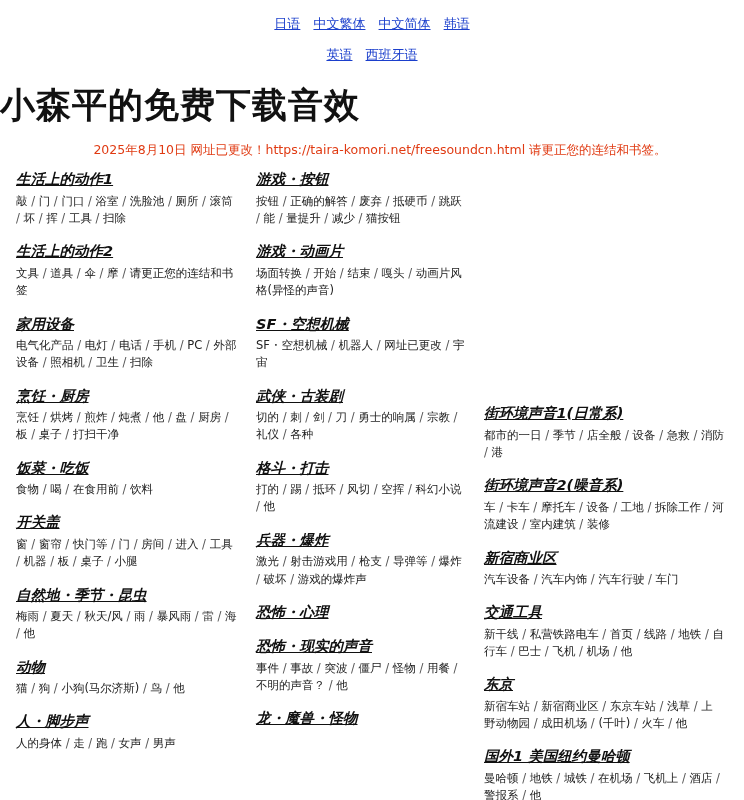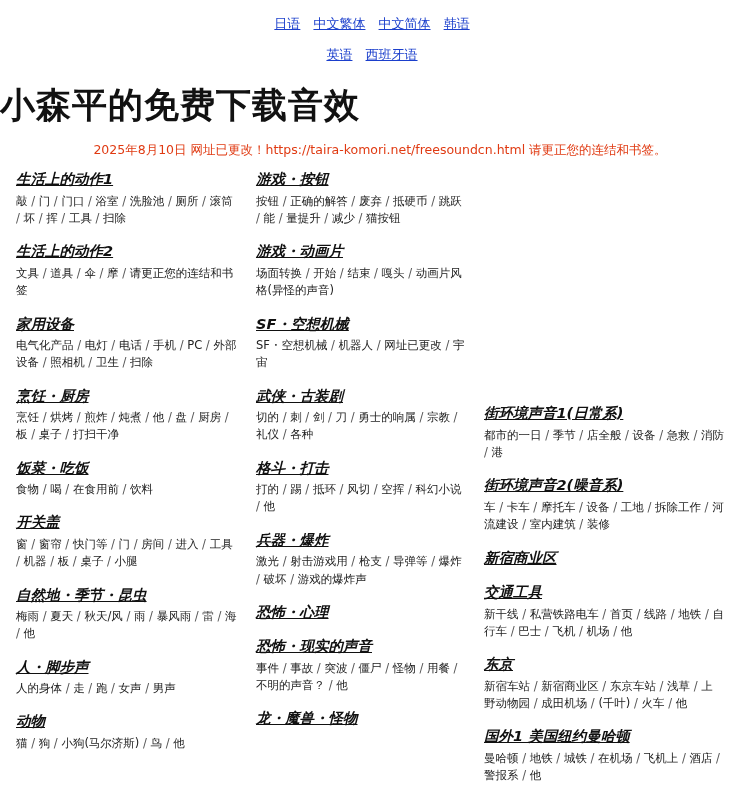--- a/index.html
+++ b/index.html
@@ -105,37 +105,37 @@
 
   <div class="columns">
     <div class="col col1">
         <div class="cat"><a class="cat-head">生活上的动作1</a><div class="cat-items"><span class="it">敲</span><span class="sep"> / </span><span class="it">门</span><span class="sep"> / </span><span class="it">门口</span><span class="sep"> / </span><span class="it">浴室</span><span class="sep"> / </span><span class="it">洗脸池</span><span class="sep"> / </span><span class="it">厕所</span><span class="sep"> / </span><span class="it">滚筒</span><span class="sep"> / </span><span class="it">坏</span><span class="sep"> / </span><span class="it">挥</span><span class="sep"> / </span><span class="it">工具</span><span class="sep"> / </span><span class="it">扫除</span></div></div>
         <div class="cat"><a class="cat-head">生活上的动作2</a><div class="cat-items"><span class="it">文具</span><span class="sep"> / </span><span class="it">道具</span><span class="sep"> / </span><span class="it">伞</span><span class="sep"> / </span><span class="it">摩</span><span class="sep"> / </span><span class="it">请更正您的连结和书签</span></div></div>
         <div class="cat"><a class="cat-head">家用设备</a><div class="cat-items"><span class="it">电气化产品</span><span class="sep"> / </span><span class="it">电灯</span><span class="sep"> / </span><span class="it">电话</span><span class="sep"> / </span><span class="it">手机</span><span class="sep"> / </span><span class="it">PC</span><span class="sep"> / </span><span class="it">外部设备</span><span class="sep"> / </span><span class="it">照相机</span><span class="sep"> / </span><span class="it">卫生</span><span class="sep"> / </span><span class="it">扫除</span></div></div>
         <div class="cat"><a class="cat-head">烹饪・厨房</a><div class="cat-items"><span class="it">烹饪</span><span class="sep"> / </span><span class="it">烘烤</span><span class="sep"> / </span><span class="it">煎炸</span><span class="sep"> / </span><span class="it">炖煮</span><span class="sep"> / </span><span class="it">他</span><span class="sep"> / </span><span class="it">盘</span><span class="sep"> / </span><span class="it">厨房</span><span class="sep"> / </span><span class="it">板</span><span class="sep"> / </span><span class="it">桌子</span><span class="sep"> / </span><span class="it">打扫干净</span></div></div>
         <div class="cat"><a class="cat-head">饭菜・吃饭</a><div class="cat-items"><span class="it">食物</span><span class="sep"> / </span><span class="it">喝</span><span class="sep"> / </span><span class="it">在食用前</span><span class="sep"> / </span><span class="it">饮料</span></div></div>
         <div class="cat"><a class="cat-head">开关盖</a><div class="cat-items"><span class="it">窗</span><span class="sep"> / </span><span class="it">窗帘</span><span class="sep"> / </span><span class="it">快门等</span><span class="sep"> / </span><span class="it">门</span><span class="sep"> / </span><span class="it">房间</span><span class="sep"> / </span><span class="it">进入</span><span class="sep"> / </span><span class="it">工具</span><span class="sep"> / </span><span class="it">机器</span><span class="sep"> / </span><span class="it">板</span><span class="sep"> / </span><span class="it">桌子</span><span class="sep"> / </span><span class="it">小腿</span></div></div>
         <div class="cat"><a class="cat-head">自然地・季节・昆虫</a><div class="cat-items"><span class="it">梅雨</span><span class="sep"> / </span><span class="it">夏天</span><span class="sep"> / </span><span class="it">秋天/风</span><span class="sep"> / </span><span class="it">雨</span><span class="sep"> / </span><span class="it">暴风雨</span><span class="sep"> / </span><span class="it">雷</span><span class="sep"> / </span><span class="it">海</span><span class="sep"> / </span><span class="it">他</span></div></div>
+        <div class="cat"><a class="cat-head">动物</a><div class="cat-items"><span class="it">猫</span><span class="sep"> / </span><span class="it">狗</span><span class="sep"> / </span><span class="it">小狗(马尔济斯)</span><span class="sep"> / </span><span class="it">鸟</span><span class="sep"> / </span><span class="it">他</span></div></div>
         <div class="cat"><a class="cat-head">人・脚步声</a><div class="cat-items"><span class="it">人的身体</span><span class="sep"> / </span><span class="it">走</span><span class="sep"> / </span><span class="it">跑</span><span class="sep"> / </span><span class="it">女声</span><span class="sep"> / </span><span class="it">男声</span></div></div>
-        <div class="cat"><a class="cat-head">动物</a><div class="cat-items"><span class="it">猫</span><span class="sep"> / </span><span class="it">狗</span><span class="sep"> / </span><span class="it">小狗(马尔济斯)</span><span class="sep"> / </span><span class="it">鸟</span><span class="sep"> / </span><span class="it">他</span></div></div>
       </div>
     <div class="col col2">
         <div class="cat"><a class="cat-head">游戏・按钮</a><div class="cat-items"><span class="it">按钮</span><span class="sep"> / </span><span class="it">正确的解答</span><span class="sep"> / </span><span class="it">废弃</span><span class="sep"> / </span><span class="it">抵硬币</span><span class="sep"> / </span><span class="it">跳跃</span><span class="sep"> / </span><span class="it">能</span><span class="sep"> / </span><span class="it">量提升</span><span class="sep"> / </span><span class="it">减少</span><span class="sep"> / </span><span class="it">猫按钮</span></div></div>
         <div class="cat"><a class="cat-head">游戏・动画片</a><div class="cat-items"><span class="it">场面转换</span><span class="sep"> / </span><span class="it">开始</span><span class="sep"> / </span><span class="it">结束</span><span class="sep"> / </span><span class="it">嘎头</span><span class="sep"> / </span><span class="it">动画片风格(异怪的声音)</span></div></div>
         <div class="cat"><a class="cat-head">SF・空想机械</a><div class="cat-items"><span class="it">SF・空想机械</span><span class="sep"> / </span><span class="it">机器人</span><span class="sep"> / </span><span class="it">网址已更改</span><span class="sep"> / </span><span class="it">宇宙</span></div></div>
         <div class="cat"><a class="cat-head">武侠・古装剧</a><div class="cat-items"><span class="it">切的</span><span class="sep"> / </span><span class="it">刺</span><span class="sep"> / </span><span class="it">剑</span><span class="sep"> / </span><span class="it">刀</span><span class="sep"> / </span><span class="it">勇士的响属</span><span class="sep"> / </span><span class="it">宗教</span><span class="sep"> / </span><span class="it">礼仪</span><span class="sep"> / </span><span class="it">各种</span></div></div>
         <div class="cat"><a class="cat-head">格斗・打击</a><div class="cat-items"><span class="it">打的</span><span class="sep"> / </span><span class="it">踢</span><span class="sep"> / </span><span class="it">抵环</span><span class="sep"> / </span><span class="it">风切</span><span class="sep"> / </span><span class="it">空挥</span><span class="sep"> / </span><span class="it">科幻小说</span><span class="sep"> / </span><span class="it">他</span></div></div>
         <div class="cat"><a class="cat-head">兵器・爆炸</a><div class="cat-items"><span class="it">激光</span><span class="sep"> / </span><span class="it">射击游戏用</span><span class="sep"> / </span><span class="it">枪支</span><span class="sep"> / </span><span class="it">导弹等</span><span class="sep"> / </span><span class="it">爆炸</span><span class="sep"> / </span><span class="it">破坏</span><span class="sep"> / </span><span class="it">游戏的爆炸声</span></div></div>
         <div class="cat"><a class="cat-head">恐怖・心理</a></div>
         <div class="cat"><a class="cat-head">恐怖・现实的声音</a><div class="cat-items"><span class="it">事件</span><span class="sep"> / </span><span class="it">事故</span><span class="sep"> / </span><span class="it">突波</span><span class="sep"> / </span><span class="it">僵尸</span><span class="sep"> / </span><span class="it">怪物</span><span class="sep"> / </span><span class="it">用餐</span><span class="sep"> / </span><span class="it">不明的声音？</span><span class="sep"> / </span><span class="it">他</span></div></div>
         <div class="cat"><a class="cat-head">龙・魔兽・怪物</a></div>
       </div>
     <div class="col col3">
         <div class="cat"><a class="cat-head">街环境声音1(日常系)</a><div class="cat-items"><span class="it">都市的一日</span><span class="sep"> / </span><span class="it">季节</span><span class="sep"> / </span><span class="it">店全般</span><span class="sep"> / </span><span class="it">设备</span><span class="sep"> / </span><span class="it">急救</span><span class="sep"> / </span><span class="it">消防</span><span class="sep"> / </span><span class="it">港</span></div></div>
         <div class="cat"><a class="cat-head">街环境声音2(噪音系)</a><div class="cat-items"><span class="it">车</span><span class="sep"> / </span><span class="it">卡车</span><span class="sep"> / </span><span class="it">摩托车</span><span class="sep"> / </span><span class="it">设备</span><span class="sep"> / </span><span class="it">工地</span><span class="sep"> / </span><span class="it">拆除工作</span><span class="sep"> / </span><span class="it">河流建设</span><span class="sep"> / </span><span class="it">室内建筑</span><span class="sep"> / </span><span class="it">装修</span></div></div>
-        <div class="cat"><a class="cat-head">新宿商业区</a></div>
+        <div class="cat"><a class="cat-head">新宿商业区</a><div class="cat-items"><span class="it">汽车设备</span><span class="sep"> / </span><span class="it">汽车内饰</span><span class="sep"> / </span><span class="it">汽车行驶</span><span class="sep"> / </span><span class="it">车门</span></div></div>
         <div class="cat"><a class="cat-head">交通工具</a><div class="cat-items"><span class="it">新干线</span><span class="sep"> / </span><span class="it">私营铁路电车</span><span class="sep"> / </span><span class="it">首页</span><span class="sep"> / </span><span class="it">线路</span><span class="sep"> / </span><span class="it">地铁</span><span class="sep"> / </span><span class="it">自行车</span><span class="sep"> / </span><span class="it">巴士</span><span class="sep"> / </span><span class="it">飞机</span><span class="sep"> / </span><span class="it">机场</span><span class="sep"> / </span><span class="it">他</span></div></div>
         <div class="cat"><a class="cat-head">东京</a><div class="cat-items"><span class="it">新宿车站</span><span class="sep"> / </span><span class="it">新宿商业区</span><span class="sep"> / </span><span class="it">东京车站</span><span class="sep"> / </span><span class="it">浅草</span><span class="sep"> / </span><span class="it">上野动物园</span><span class="sep"> / </span><span class="it">成田机场</span><span class="sep"> / </span><span class="it">(千叶)</span><span class="sep"> / </span><span class="it">火车</span><span class="sep"> / </span><span class="it">他</span></div></div>
         <div class="cat"><a class="cat-head">国外1 美国纽约曼哈顿</a><div class="cat-items"><span class="it">曼哈顿</span><span class="sep"> / </span><span class="it">地铁</span><span class="sep"> / </span><span class="it">城铁</span><span class="sep"> / </span><span class="it">在机场</span><span class="sep"> / </span><span class="it">飞机上</span><span class="sep"> / </span><span class="it">酒店</span><span class="sep"> / </span><span class="it">警报系</span><span class="sep"> / </span><span class="it">他</span></div></div>
       </div>
   </div>
 
 </div>
 
 </body></html>

